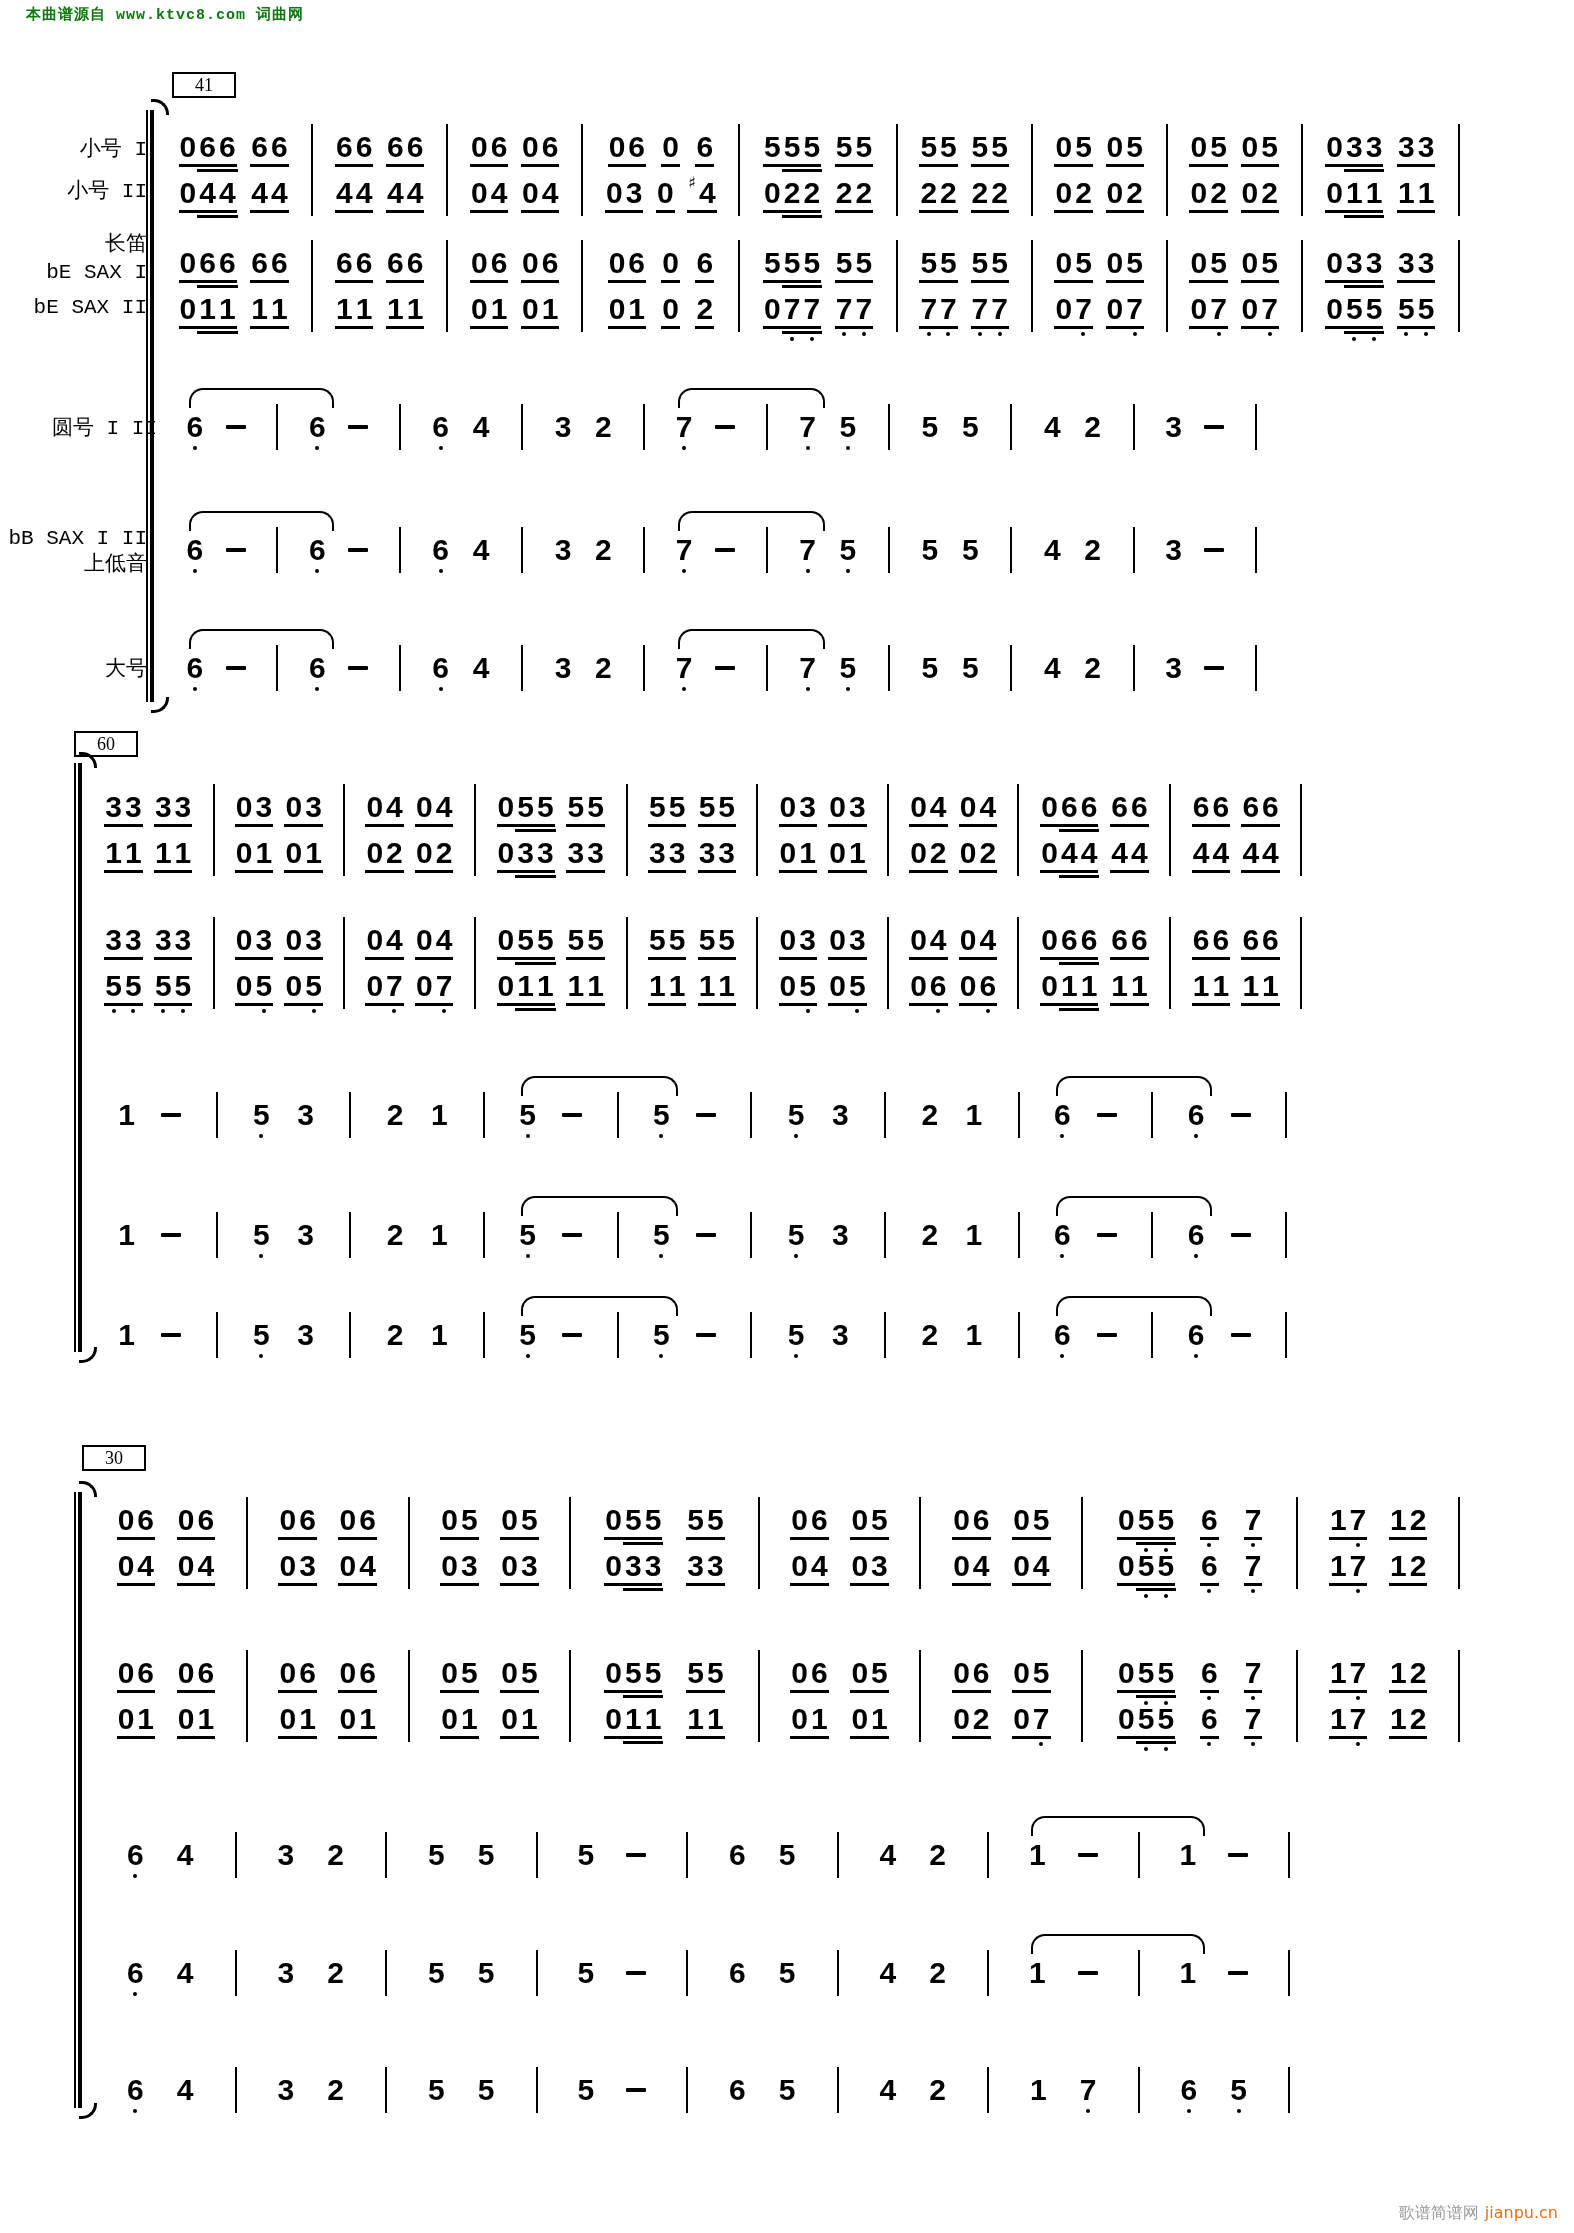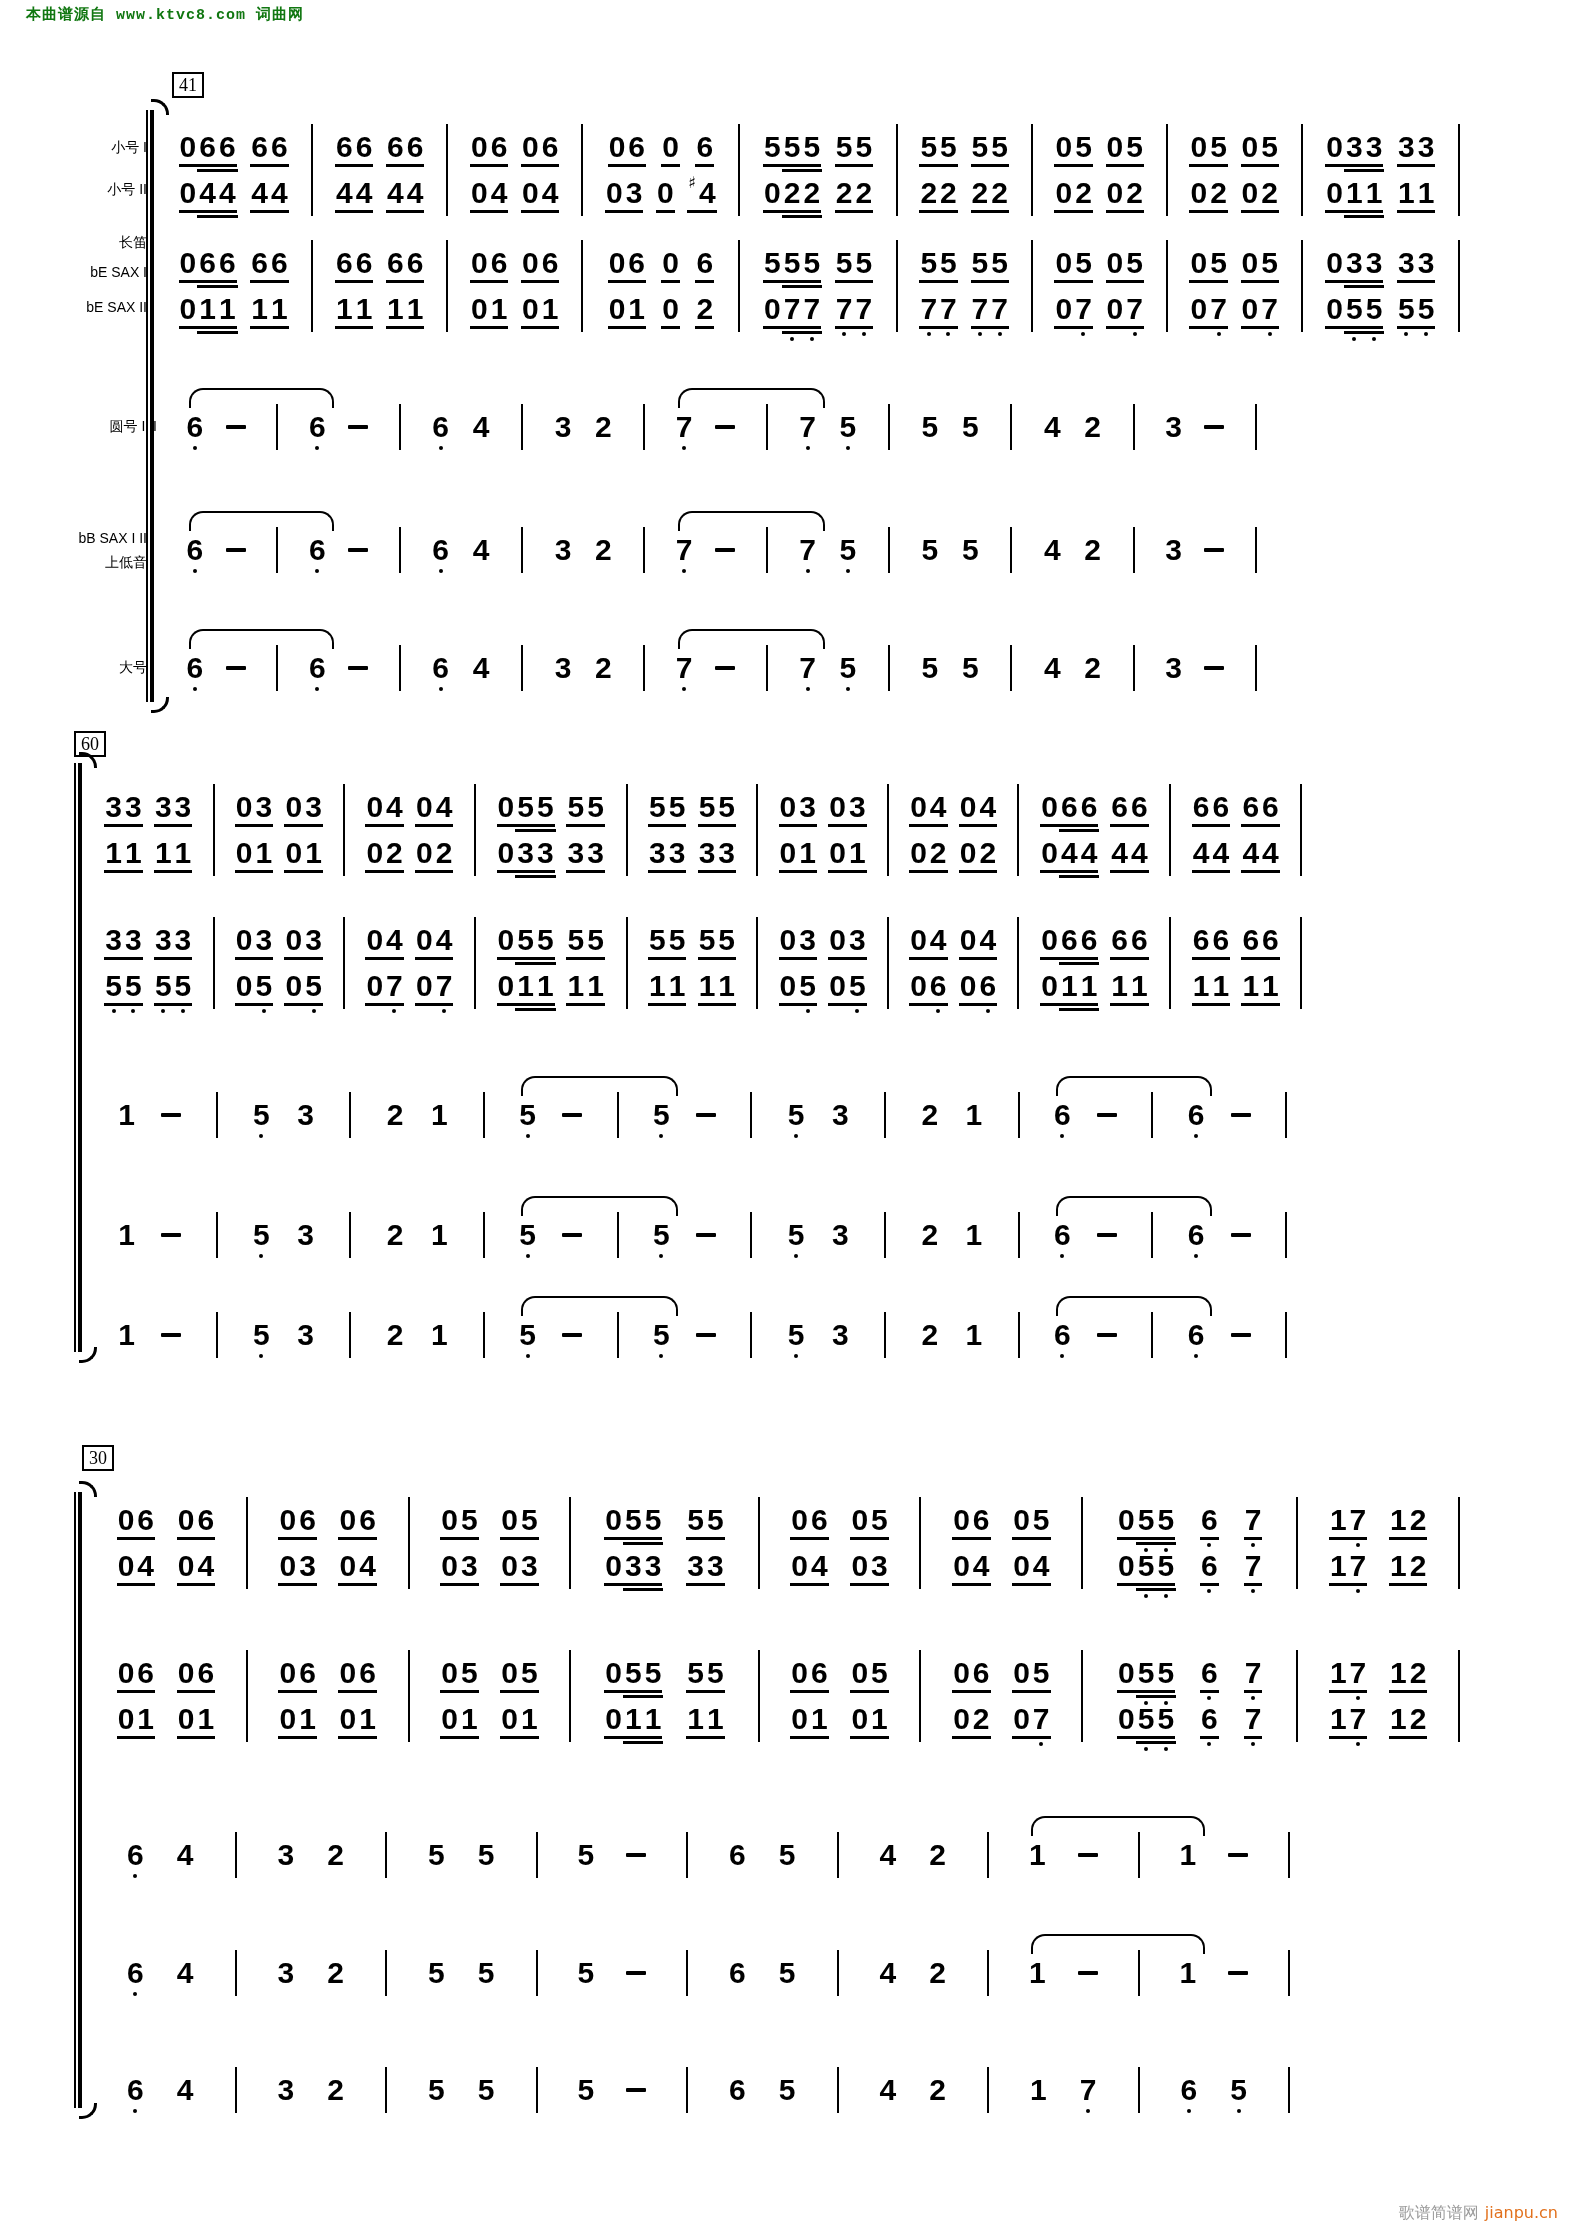--- a/index.html
+++ b/index.html
@@ -2,24 +2,24 @@
 <html><head>
 <meta charset="utf-8">
 <style>
   html,body{margin:0;padding:0;background:#e8e8e8;}
   .page{position:relative;width:1574px;height:2233px;background:#ffffff;margin:0 auto;
         font-family:"Liberation Sans",sans-serif;overflow:hidden;}
   .hdr{position:absolute;left:26px;top:5px;font-family:"Liberation Mono","DejaVu Sans Mono",monospace;
        font-size:15px;font-weight:bold;letter-spacing:1px;}
   .wm{position:absolute;top:2203px;right:16px;font-family:"DejaVu Sans",sans-serif;font-size:16px;}
   .wm .site{margin-right:6px;}
-  .mark{position:absolute;border:2px solid #000;background:#fff;padding:0 5px;
+  .mark{position:absolute;border:2px solid #000;background:#fff;padding:0 21px;
         font-family:"Liberation Serif",serif;font-size:18px;line-height:22px;color:#000;}
-  .lbl{position:absolute;transform:translate(-100%,-50%);font-family:Liberation Sans, sans-serif;
-       font-size:14px;white-space:nowrap;color:#000;}
+  .lbl{position:absolute;transform:translate(-100%,-50%);font-family:Liberation Mono, monospace;
+       font-size:21px;white-space:nowrap;color:#000;}
   .sysbar{position:absolute;}
   .sysbar .thin{position:absolute;left:0;top:0;bottom:0;width:2px;background:#000;}
   .sysbar .thick{position:absolute;left:4px;top:0;bottom:0;width:4px;background:#000;}
   .sysbar .hook{position:absolute;left:5px;width:15px;height:13px;}
   .sysbar .hook.t{top:-11px;border-top:3px solid #000;border-right:3px solid #000;border-radius:0 15px 0 0;}
   .sysbar .hook.b{bottom:-11px;border-bottom:3px solid #000;border-right:3px solid #000;border-radius:0 0 15px 0;}
   .rg{position:absolute;display:flex;align-items:stretch;}
   .mcell{position:relative;border-right:2px solid #000;display:flex;flex-direction:column;flex-basis:0;}
   .mline{height:46px;display:flex;align-items:center;justify-content:space-evenly;padding:0 8px;}
   .grp{position:relative;display:inline-flex;gap:3px;font-weight:bold;font-size:30px;line-height:30px;color:#000;}

